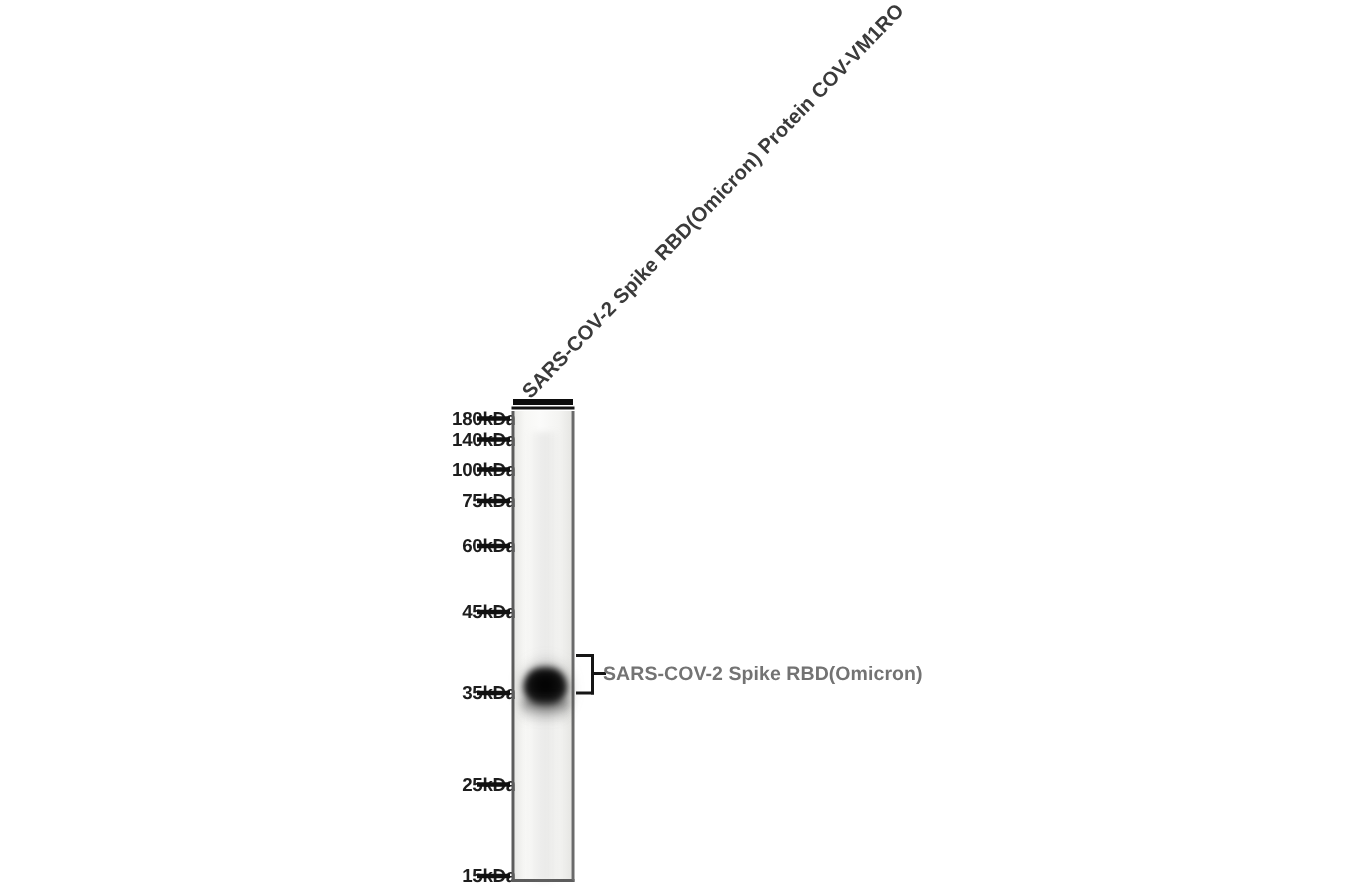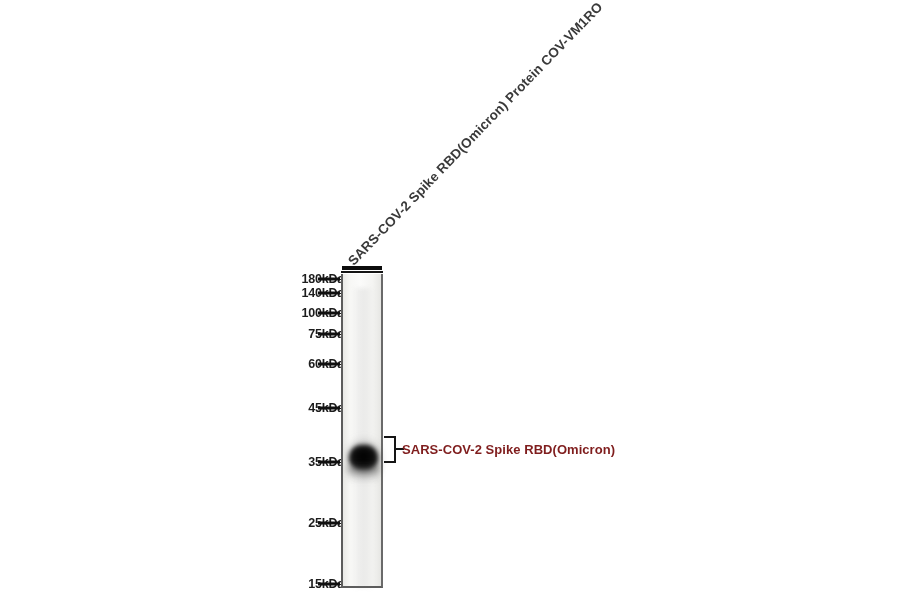--- a/index.html
+++ b/index.html
@@ -172,21 +172,21 @@
     background: #151515;
   }
   #band-label {
     position: absolute;
     left: 402px;
     top: 449px;
     transform: translateY(-50%);
     white-space: nowrap;
     font-size: 13px;
     font-weight: 600;
-    color: #7f1d1d;
+    color: #737373;
     letter-spacing: 0.05px;
   }
 </style>
 </head>
 <body>
 
 <div id="page">
 
   <div id="sample-header">SARS-COV-2 Spike RBD(Omicron) Protein COV-VM1RO</div>
 

